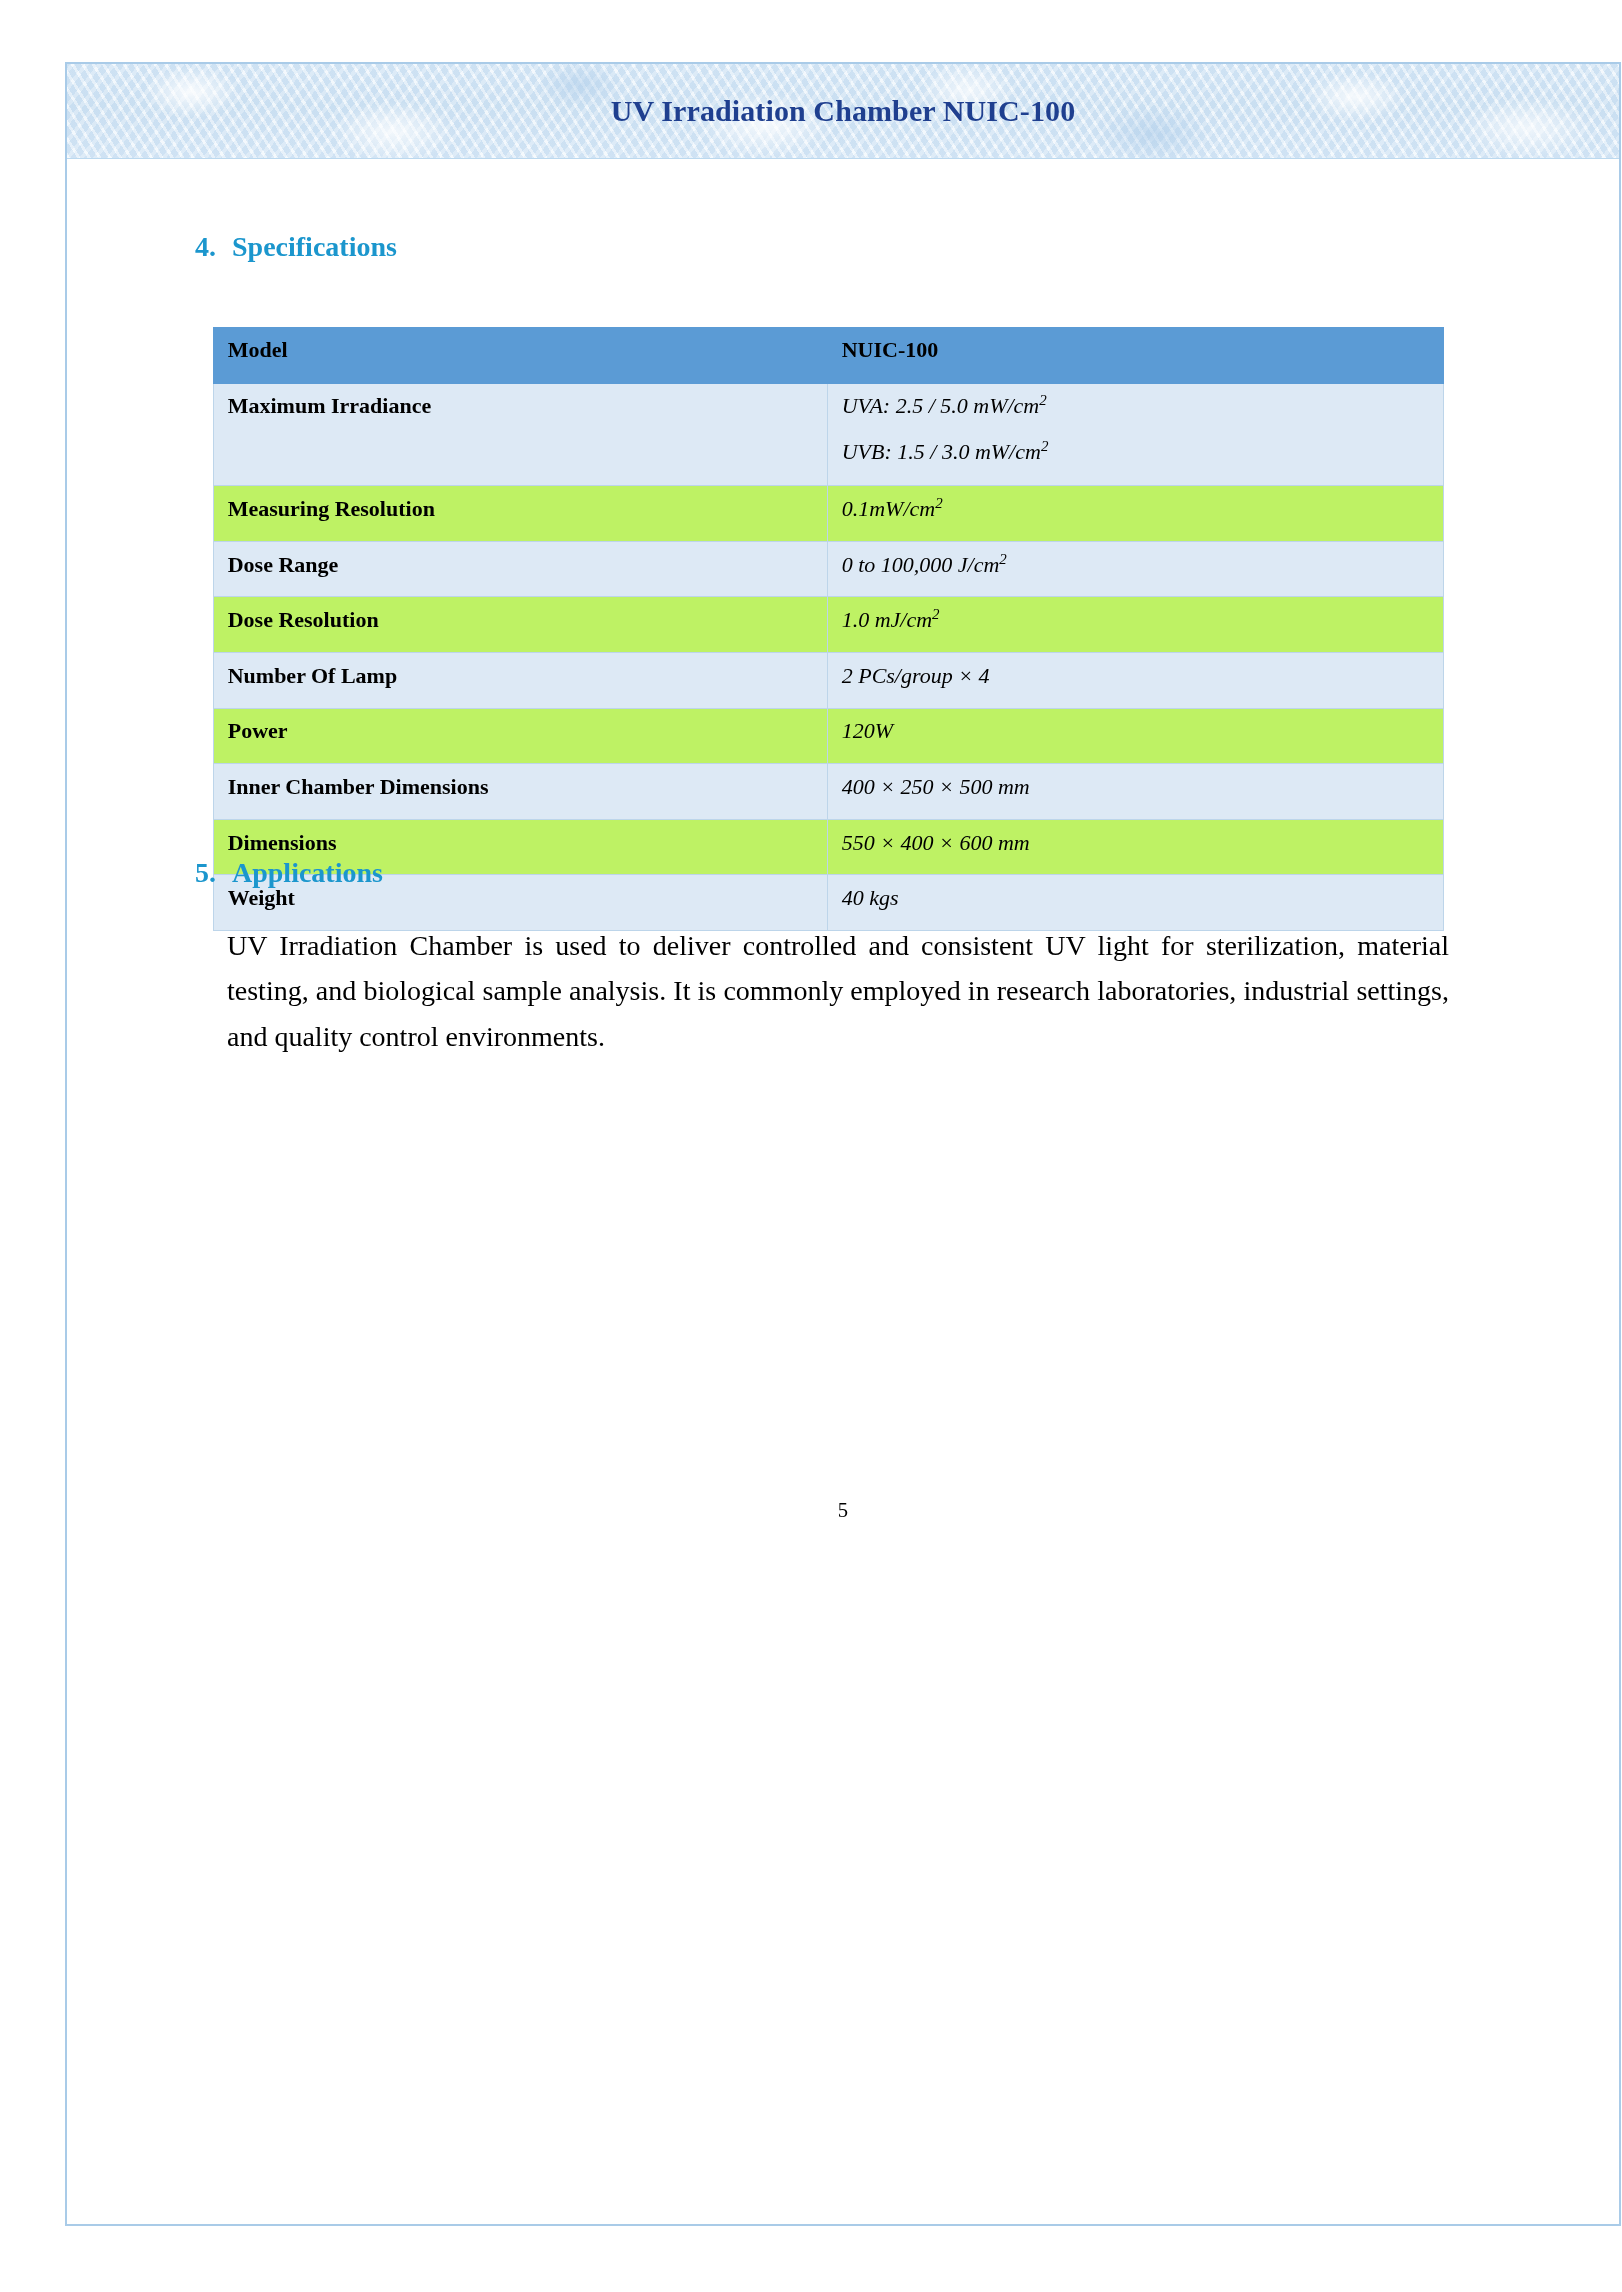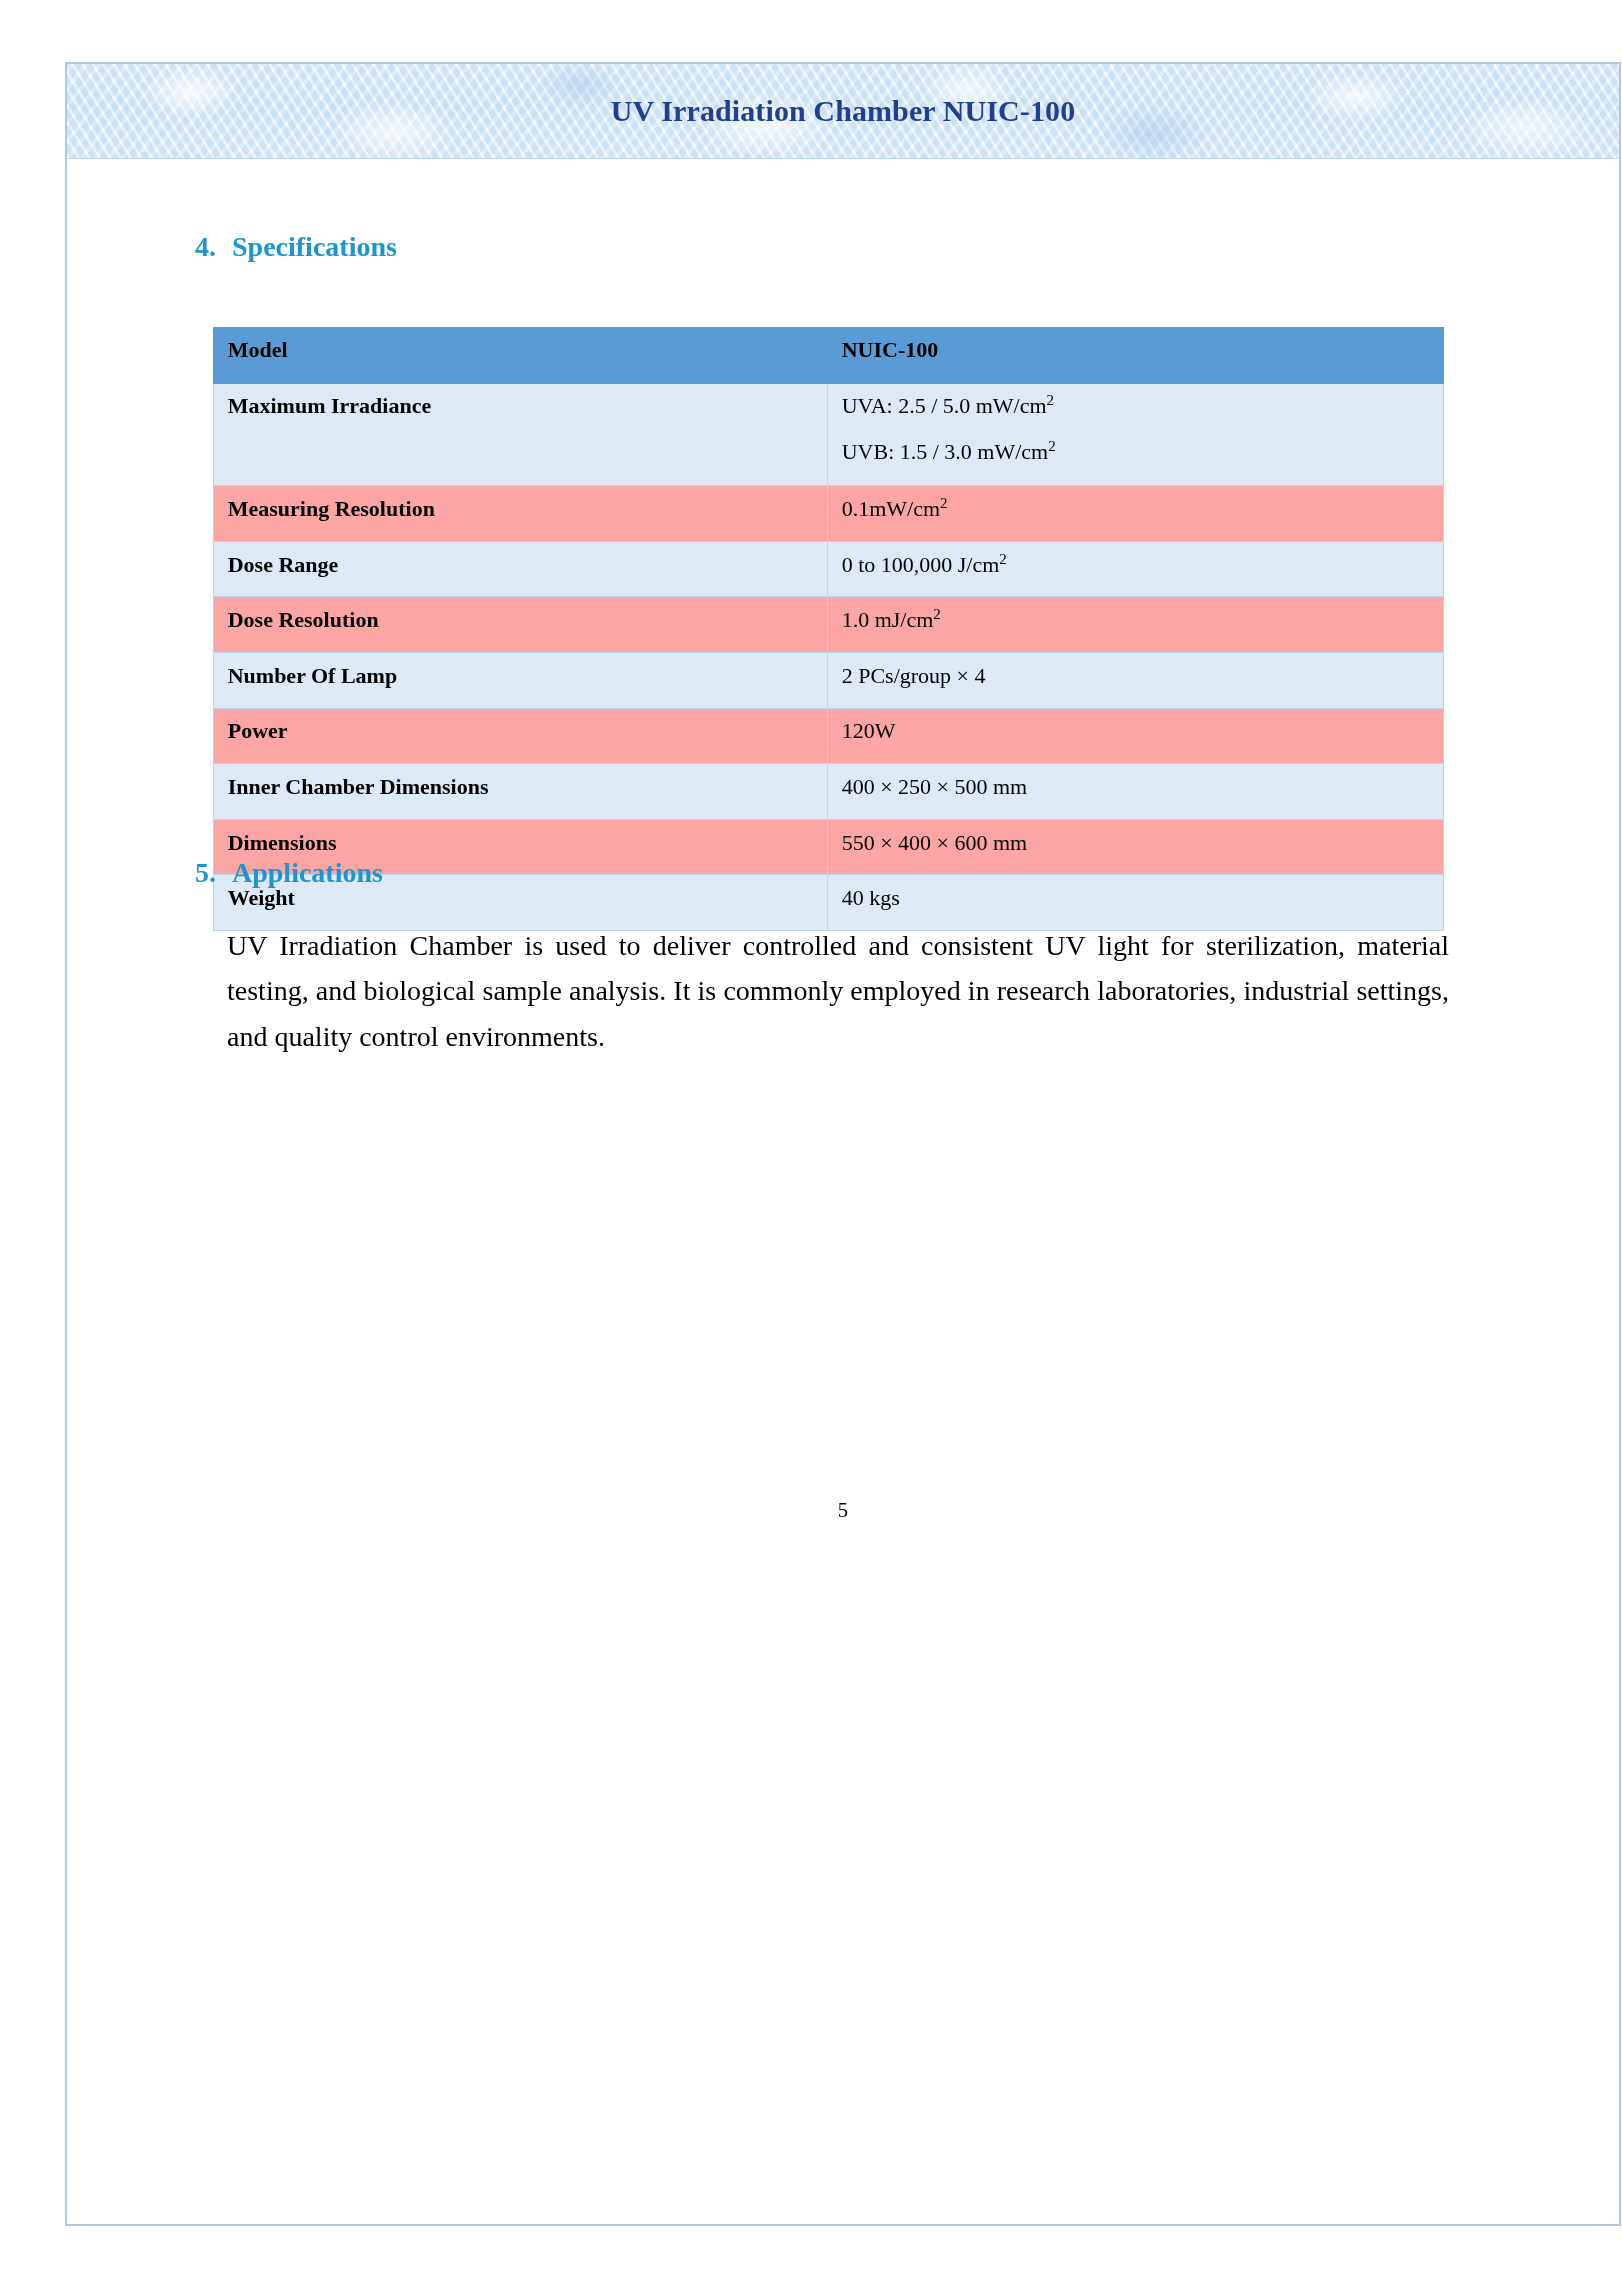--- a/index.html
+++ b/index.html
@@ -118,28 +118,28 @@
   #spec-table thead th {
     background: #5b9bd5;
     border-color: #5b9bd5;
     font-weight: bold;
     text-align: left;
     height: 37px;
     padding-top: 7.8px;
     padding-bottom: 9.8px;
   }
   #spec-table tbody tr.row-alt td { background: #dde9f5; }
-  #spec-table tbody tr.row-plain td { background: #fca5a5; }
+  #spec-table tbody tr.row-plain td { background: #bef264; }
   #spec-table td.label { font-weight: bold; }
   #spec-table td.value { font-weight: normal; }
 
   #spec-table tr.tall td { height: 84px; }
   #spec-table tbody tr td { height: 37px; }
 
-  .val-line { display: block; }
+  .val-line { display: block; font-style: italic; }
   .val-line + .val-line { margin-top: 17.6px; }
   sup { font-size: 0.68em; vertical-align: super; line-height: 0; }
 
   
   #apps-heading {
     position: absolute;
     left: 128px;
     top: 699px;
     width: 686px;
   }

